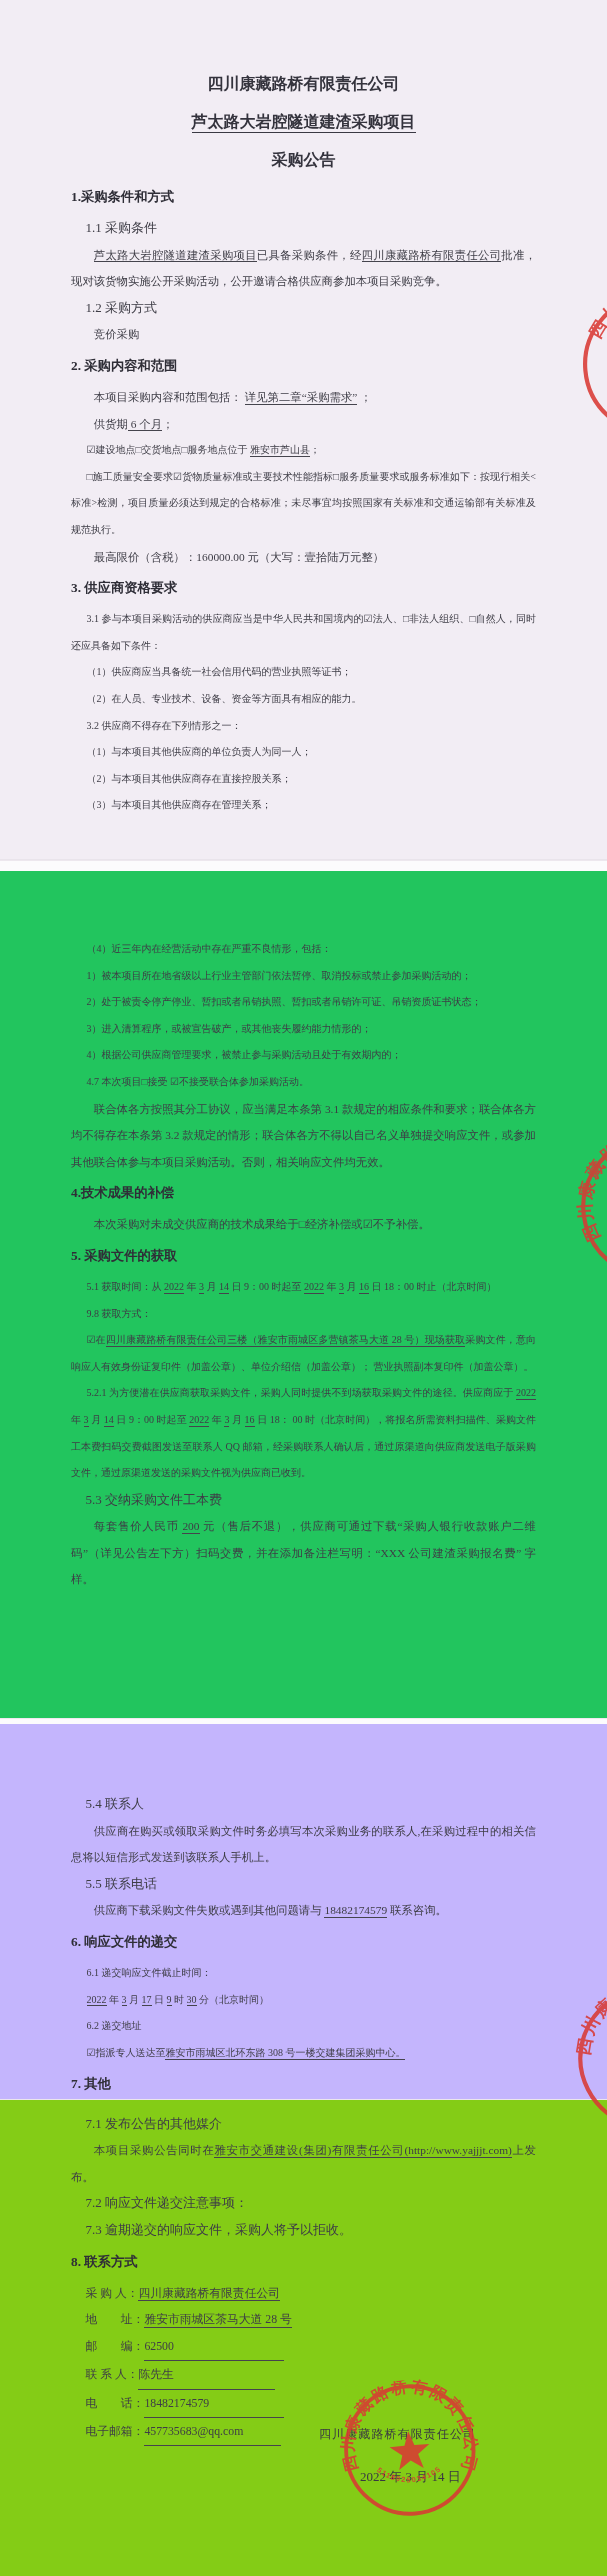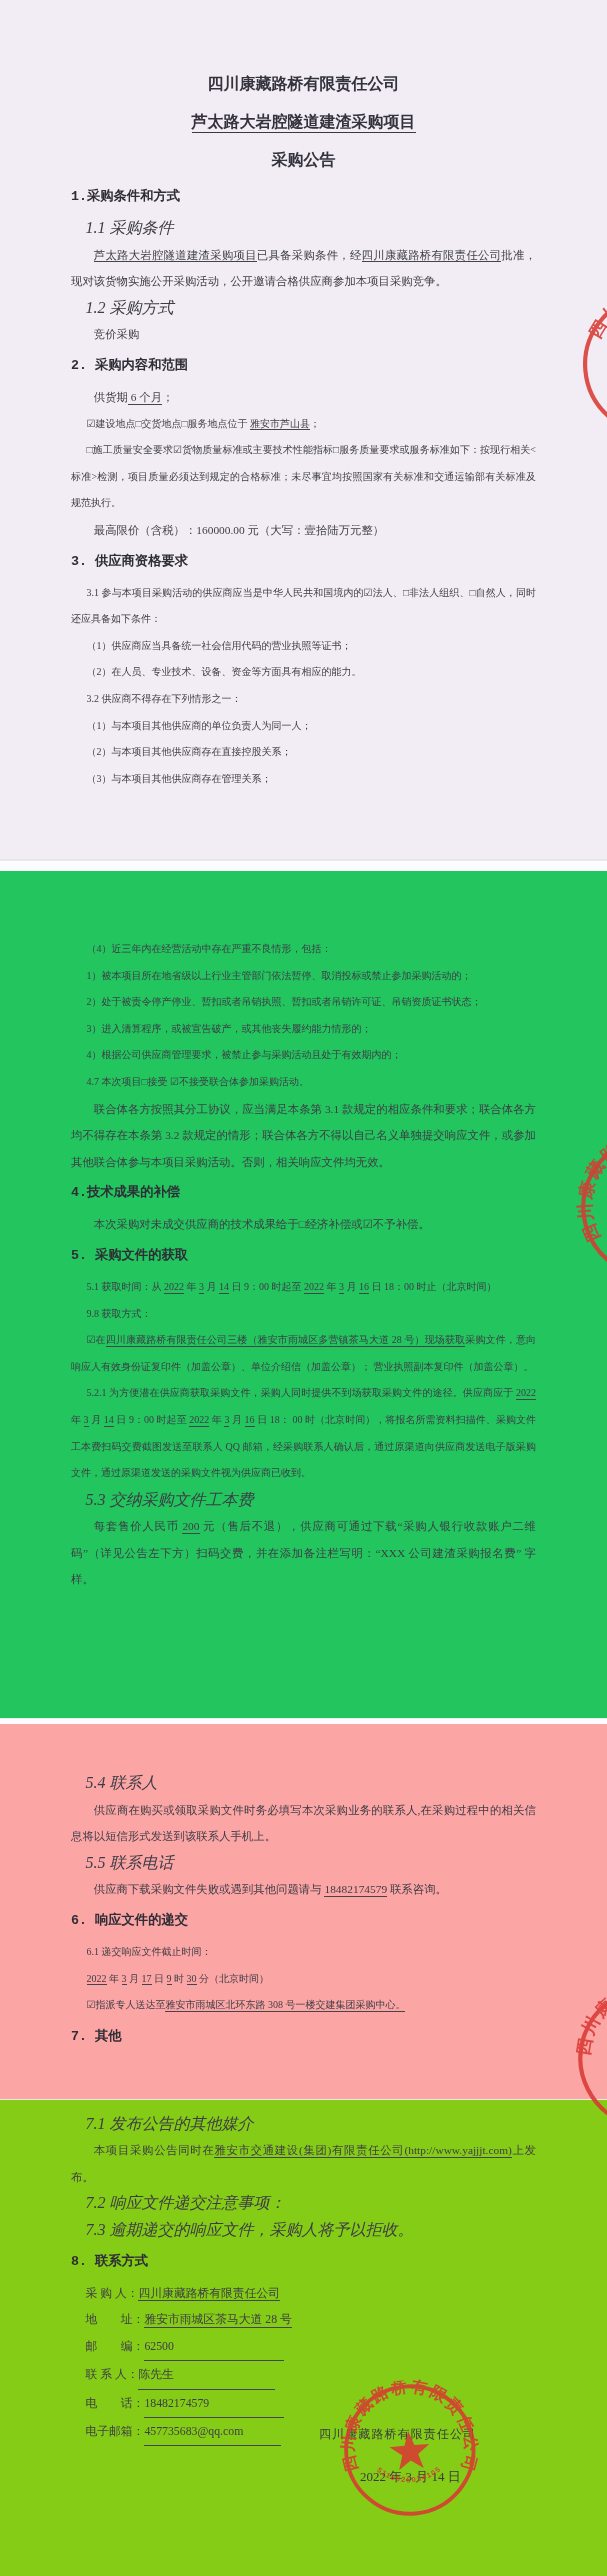--- a/index.html
+++ b/index.html
@@ -7,34 +7,34 @@
     width:607px;height:2576px;
     background:#efe9f1;
     font-family:"Liberation Serif","DejaVu Serif",serif;
     color:#3e3d46;
     overflow:hidden;
   }
   .doc{position:relative;width:607px;height:2576px;overflow:hidden;}
   .page{position:absolute;left:0;width:607px;overflow:hidden;box-sizing:border-box;padding-left:71px;padding-right:71px;}
   #pg1{top:0;height:860px;background:#f2edf4;padding-top:65px;}
   #pg2{top:871px;height:847px;background:#22c55e;padding-top:65px;}
-  #pg3{top:1724px;height:376px;background:#fca5a5;padding-top:46px;}
+  #pg3{top:1724px;height:376px;background:#c4b5fd;padding-top:67px;}
   #pg4{top:2100px;height:476px;background:#84cc16;padding-top:10.6px;}
   .gap{position:absolute;left:0;width:607px;background:#fcfbfd;}
   #gap1{top:860px;height:10.6px;box-shadow:0 0.8px 0 #e7e1e9 inset,0 -0.8px 0 #e7e1e9;}
   #gap2{top:1718px;height:6px;box-shadow:0 0.8px 0 #eae4ec inset;}
   #div34{position:absolute;left:0;top:2099px;width:607px;height:1.5px;background:#ece6ed;}
 
   
   .t1,.t2{font-family:"Liberation Sans","DejaVu Sans",sans-serif;font-weight:bold;
     font-size:16px;color:#34333d;text-align:center;line-height:38px;}
   .t2 span{border-bottom:1.5px solid #3a3943;padding-bottom:1.5px;}
-  .h{font-family:Liberation Mono, monospace;font-weight:bold;
+  .h{font-family:Liberation Serif, serif;font-weight:bold;
     font-size:13.3px;color:#2f2e37;line-height:30px;margin:3px 0;}
-  .sub{font-size:16px;line-height:26.6px;padding-left:14.4px;font-style:italic;}
+  .sub{font-size:13px;line-height:26.6px;padding-left:14.4px;}
   .p{font-size:11.4px;line-height:26.6px;text-indent:2em;text-align:justify;}
   .pc{font-size:10px;line-height:26.6px;text-indent:1.55em;text-align:justify;}
   .contact{font-size:11.8px;line-height:26.6px;padding-left:14.4px;}
   .useg{border-bottom:1.1px solid #45444d;padding-bottom:0.8px;}
   .wseg{display:inline-block;text-indent:0;}
 
   
   .sig-company{position:absolute;left:319px;top:2426px;font-size:12px;letter-spacing:1.1px;color:#3a3942;}
   .sig-date{position:absolute;left:360px;top:2459px;font-size:13px;color:#3a3942;margin-top:9px;}
   .stamp{position:absolute;opacity:0.88;}
@@ -52,20 +52,21 @@
   <div class="page" id="pg1">
       <div class="t1"><span>四川康藏路桥有限责任公司</span></div>
       <div class="t2"><span class="useg">芦太路大岩腔隧道建渣采购项目</span></div>
       <div class="t1"><span>采购公告</span></div>
       <div class="h"><span>1.采购条件和方式</span></div>
       <div class="sub"><span>1.1 采购条件</span></div>
       <div class="p"><span class="useg">芦太路大岩腔隧道建渣采购项目</span><span>已具备采购条件，经</span><span class="useg">四川康藏路桥有限责任公司</span><span>批准，现对该货物实施公开采购活动，公开邀请合格供应商参加本项目采购竞争。</span></div>
       <div class="sub"><span>1.2 采购方式</span></div>
       <div class="p"><span>竞价采购</span></div>
       <div class="h"><span>2. 采购内容和范围</span></div>
+      <div class="p"><span>本项目采购内容和范围包括： </span><span class="useg">详见第二章“采购需求”</span><span> ；</span></div>
       <div class="p"><span>供货期</span><span class="useg"> 6 个月</span><span>；</span></div>
       <div class="pc"><span>☑建设地点□交货地点□服务地点位于 </span><span class="useg">雅安市芦山县</span><span>；</span></div>
       <div class="pc"><span>□施工质量安全要求☑货物质量标准或主要技术性能指标□服务质量要求或服务标准如下：按现行相关&lt;标准&gt;检测，项目质量必须达到规定的合格标准；未尽事宜均按照国家有关标准和交通运输部有关标准及规范执行。</span></div>
       <div class="p"><span>最高限价（含税）：160000.00 元（大写：壹拾陆万元整）</span></div>
       <div class="h"><span>3.  供应商资格要求</span></div>
       <div class="pc"><span>3.1 参与本项目采购活动的供应商应当是中华人民共和国境内的☑法人、□非法人组织、□自然人，同时还应具备如下条件：</span></div>
       <div class="pc"><span>（1）供应商应当具备统一社会信用代码的营业执照等证书；</span></div>
       <div class="pc"><span>（2）在人员、专业技术、设备、资金等方面具有相应的能力。</span></div>
       <div class="pc"><span>3.2 供应商不得存在下列情形之一：</span></div>
       <div class="pc"><span>（1）与本项目其他供应商的单位负责人为同一人；</span></div>
@@ -93,20 +94,21 @@
     </div>
   <div class="gap" id="gap2"></div>
   <div class="page" id="pg3">
       <div class="sub"><span>5.4 联系人</span></div>
       <div class="p"><span>供应商在购买或领取采购文件时务必填写本次采购业务的联系人,在采购过程中的相关信息将以短信形式发送到该联系人手机上。</span></div>
       <div class="sub"><span>5.5 联系电话</span></div>
       <div class="p"><span>供应商下载采购文件失败或遇到其他问题请与 </span><span class="useg">18482174579</span><span> 联系咨询。</span></div>
       <div class="h"><span>6.  响应文件的递交</span></div>
       <div class="pc"><span>6.1 递交响应文件截止时间：</span></div>
       <div class="pc"><span class="useg">2022</span><span> 年 </span><span class="useg">3</span><span> 月 </span><span class="useg">17</span><span> 日 </span><span class="useg">9</span><span> 时 </span><span class="useg">30</span><span> 分（北京时间）</span></div>
+      <div class="pc"><span>6.2 递交地址</span></div>
       <div class="pc"><span>☑指派专人送达至</span><span class="useg">雅安市雨城区北环东路 308 号一楼交建集团采购中心。</span></div>
       <div class="h"><span>7.  其他</span></div>
     </div>
   <div id="div34"></div>
   <div class="page" id="pg4">
       <div class="sub"><span>7.1 发布公告的其他媒介</span></div>
       <div class="p"><span>本项目采购公告同时在</span><span class="useg">雅安市交通建设(集团)有限责任公司(http://www.yajjjt.com)</span><span>上发布。</span></div>
       <div class="sub"><span>7.2 响应文件递交注意事项：</span></div>
       <div class="sub"><span>7.3 逾期递交的响应文件，采购人将予以拒收。</span></div>
       <div class="h"><span>8.  联系方式</span></div>

